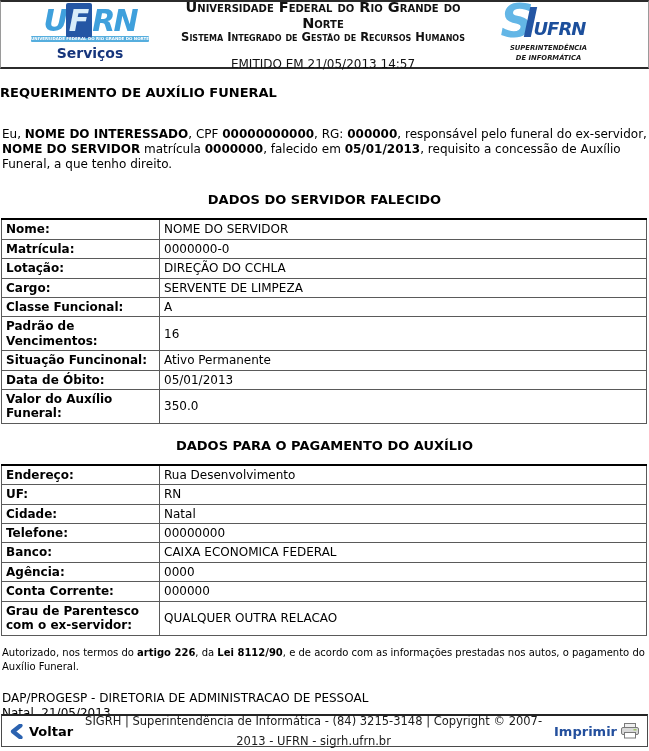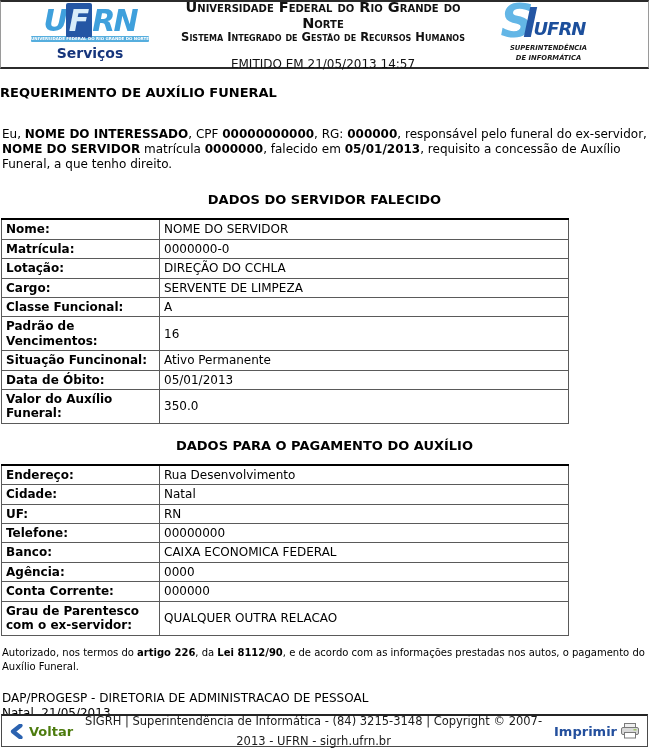--- a/index.html
+++ b/index.html
@@ -56,21 +56,21 @@
   .si-text { font-size: 6.8px; font-weight: bold; font-style: italic; color: #1b1b1b; line-height: 7.5px; margin-top: 2px; }
 
   
   .page-title { text-align: left; font-weight: bold; font-size: 13px; margin: 16px 0 0; }
   .intro-par { margin: 27px 2px 0; line-height: 14.8px; font-size: 12px; }
   .section-heading { text-align: center; font-weight: bold; font-size: 13px; }
   .heading-1 { margin-top: 21px; }
   .heading-2 { margin-top: 14px; }
 
   table.data-table {
-    width: 568px; margin: 11px 1px 0;
+    width: 646px; margin: 11px 1px 0;
     border-collapse: collapse;
     border: 1px solid #4a4a4a;
     border-top: 2px solid #000;
   }
   table.data-table td {
     border: 1px solid #5a5a5a;
     padding: 2px 4px 2px 4px;
     font-size: 12px; line-height: 14.4px;
     vertical-align: middle;
   }
@@ -81,21 +81,21 @@
 
   
   .footer-box {
     position: absolute; left: 1px; bottom: 4px; width: 647px; height: 33px;
     border: 1px solid #4a4a4a; border-top: 2px solid #242424;
     display: flex; align-items: center; padding: 2px 8px;
     background: #fff;
   }
   .voltar-link {
     display: flex; align-items: center; gap: 6px;
-    color: #4d7c0f; font-weight: bold; font-size: 13px; text-decoration: none;
+    color: #000000; font-weight: bold; font-size: 13px; text-decoration: none;
     white-space: nowrap; cursor: pointer;
   }
   .footer-center {
     flex: 1; text-align: center; font-size: 11.5px; line-height: 20px; color: #1b1b1b;
     padding: 0 6px;
   }
   .imprimir-link {
     display: flex; align-items: center; gap: 4px;
     color: #234f9d; font-weight: bold; font-size: 13px; text-decoration: none;
     white-space: nowrap; cursor: pointer;
@@ -177,26 +177,26 @@
 
 <div class="section-heading heading-2">DADOS PARA O PAGAMENTO DO AUXÍLIO</div>
 
 <table class="data-table">
   <tbody>
     <tr>
         <td class="lbl">Endereço:</td>
         <td>Rua Desenvolvimento</td>
       </tr>
     <tr>
+        <td class="lbl">UF:</td>
+        <td>RN</td>
+      </tr>
+    <tr>
         <td class="lbl">Cidade:</td>
         <td>Natal</td>
-      </tr>
-    <tr>
-        <td class="lbl">UF:</td>
-        <td>RN</td>
       </tr>
     <tr>
         <td class="lbl">Telefone:</td>
         <td>00000000</td>
       </tr>
     <tr>
         <td class="lbl">Banco:</td>
         <td>CAIXA ECONOMICA FEDERAL</td>
       </tr>
     <tr>

